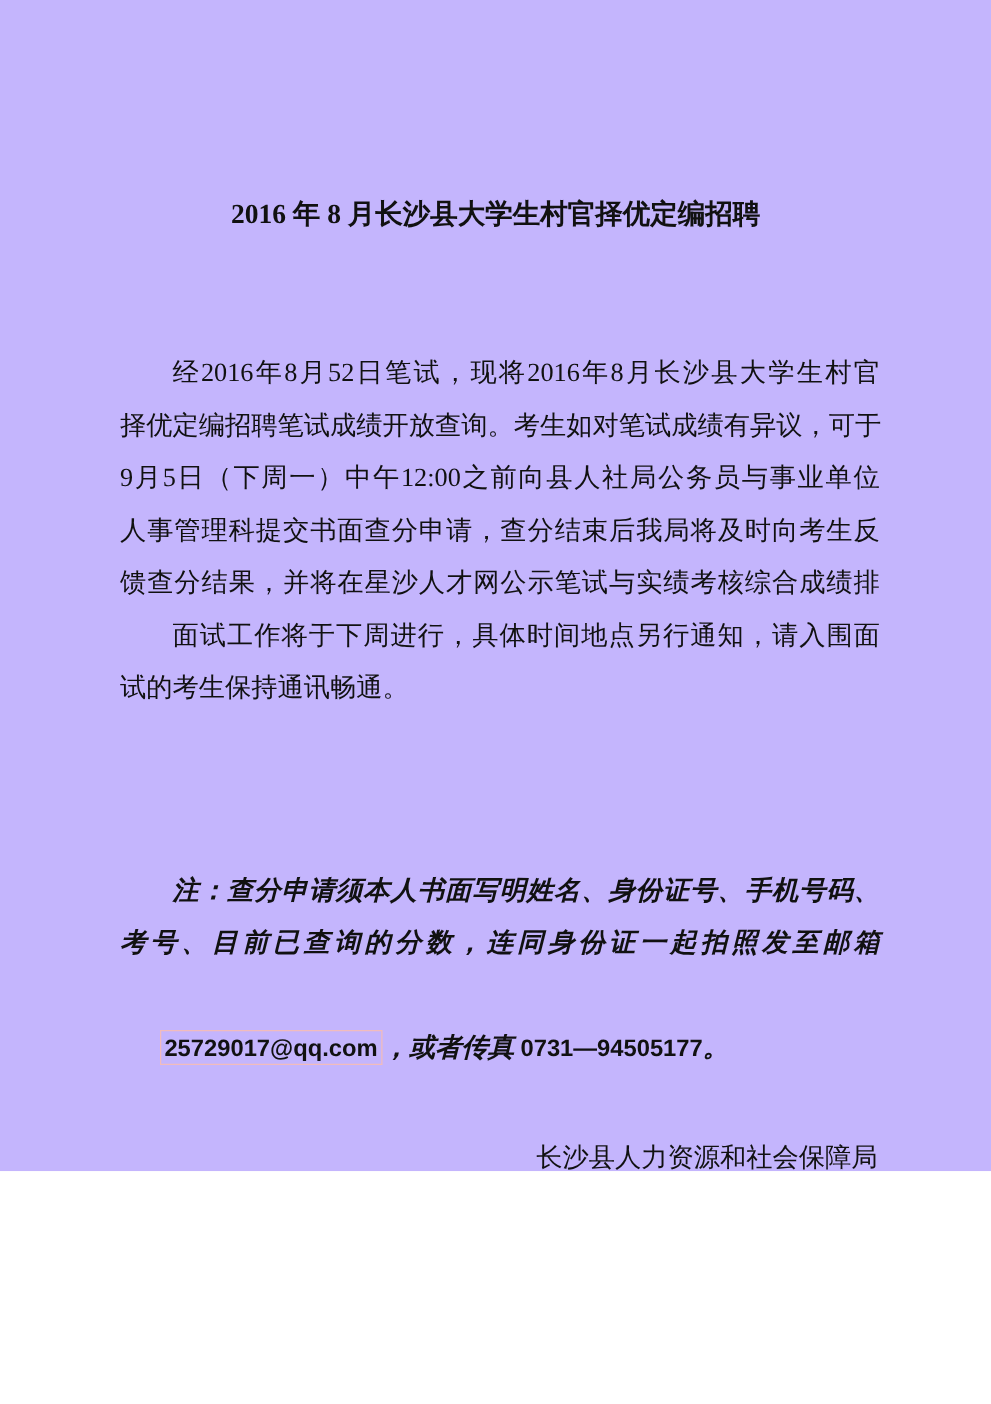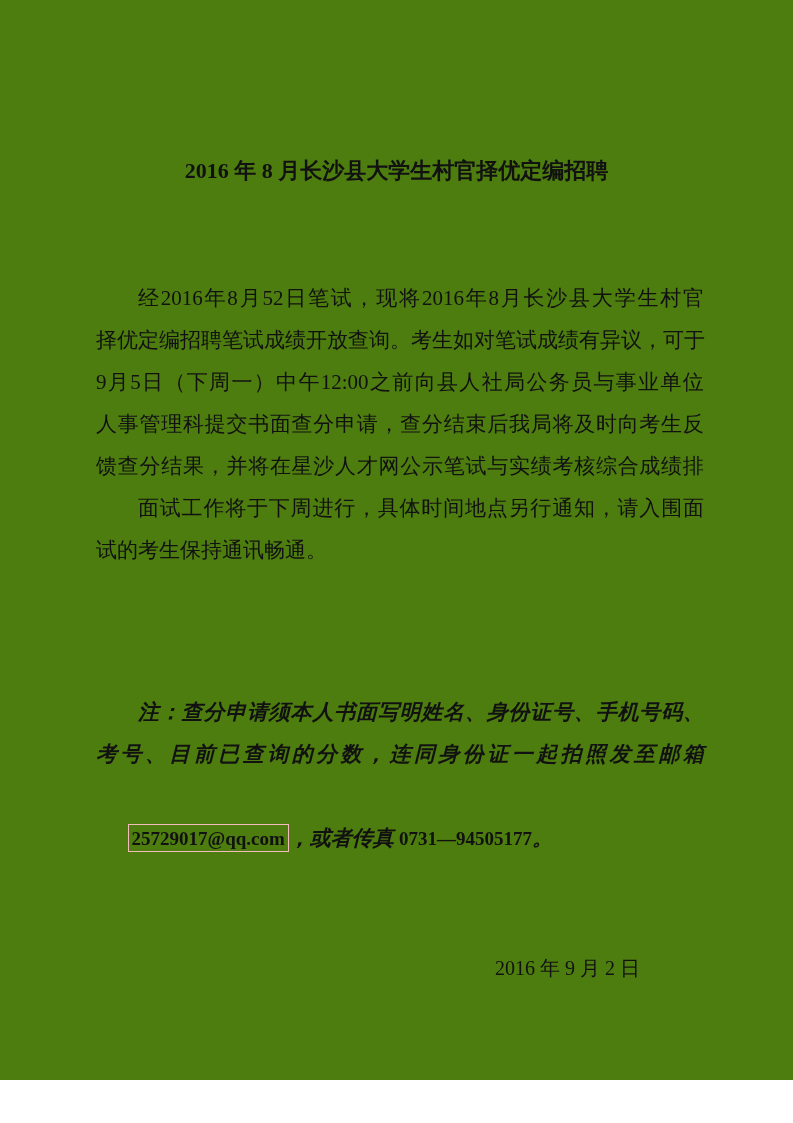--- a/index.html
+++ b/index.html
@@ -3,22 +3,22 @@
 <meta charset="utf-8">
 <style>
   html, body {
     margin: 0;
     padding: 0;
     background: #ffffff;
   }
   .page {
     position: relative;
     width: 793px;
-    height: 1080px;
-    background: #4d7c0f;
+    height: 937px;
+    background: #c4b5fd;
     color: #111111;
     font-family: "Liberation Serif", "DejaVu Serif", serif;
     overflow: hidden;
   }
 
   
   .title-block {
     position: absolute;
     top: 150px;
     left: 0;
@@ -61,21 +61,21 @@
     top: 691px;
     left: 96px;
     width: 608px;
     font-size: 21px;
     line-height: 42px;
     font-weight: 700;
     font-style: italic;
     box-sizing: border-box;
   }
   .mono {
-    font-family: Liberation Serif, serif;
+    font-family: Liberation Sans, sans-serif;
     font-style: normal;
     font-weight: 700;
     font-size: 19px;
   }
   .email-box {
     border: 1px solid #f2bcbc;
     padding: 0 3px;
     display: inline-block;
     line-height: 26px;
     height: 26px;
@@ -122,15 +122,16 @@
   <div class="note-block">
     <div>
       <div class="line just indent"><span>注</span><span>：</span><span>查</span><span>分</span><span>申</span><span>请</span><span>须</span><span>本</span><span>人</span><span>书</span><span>面</span><span>写</span><span>明</span><span>姓</span><span>名</span><span>、</span><span>身</span><span>份</span><span>证</span><span>号</span><span>、</span><span>手</span><span>机</span><span>号</span><span>码</span><span>、</span></div>
         <div class="line just"><span>考</span><span>号</span><span>、</span><span>目</span><span>前</span><span>已</span><span>查</span><span>询</span><span>的</span><span>分</span><span>数</span><span>，</span><span>连</span><span>同</span><span>身</span><span>份</span><span>证</span><span>一</span><span>起</span><span>拍</span><span>照</span><span>发</span><span>至</span><span>邮</span><span>箱</span></div>
     </div>
     <div class="line">
       <span class="email-box"><span class="mono">25729017@qq.com</span></span><span>，或者传真 </span><span class="mono">0731—94505177</span><span>。</span>
     </div>
   </div>
 
+  <div class="sig-org">长沙县人力资源和社会保障局</div>
   <div class="sig-date">2016 年 9 月 2 日</div>
 
 </div>
 
 </body></html>

